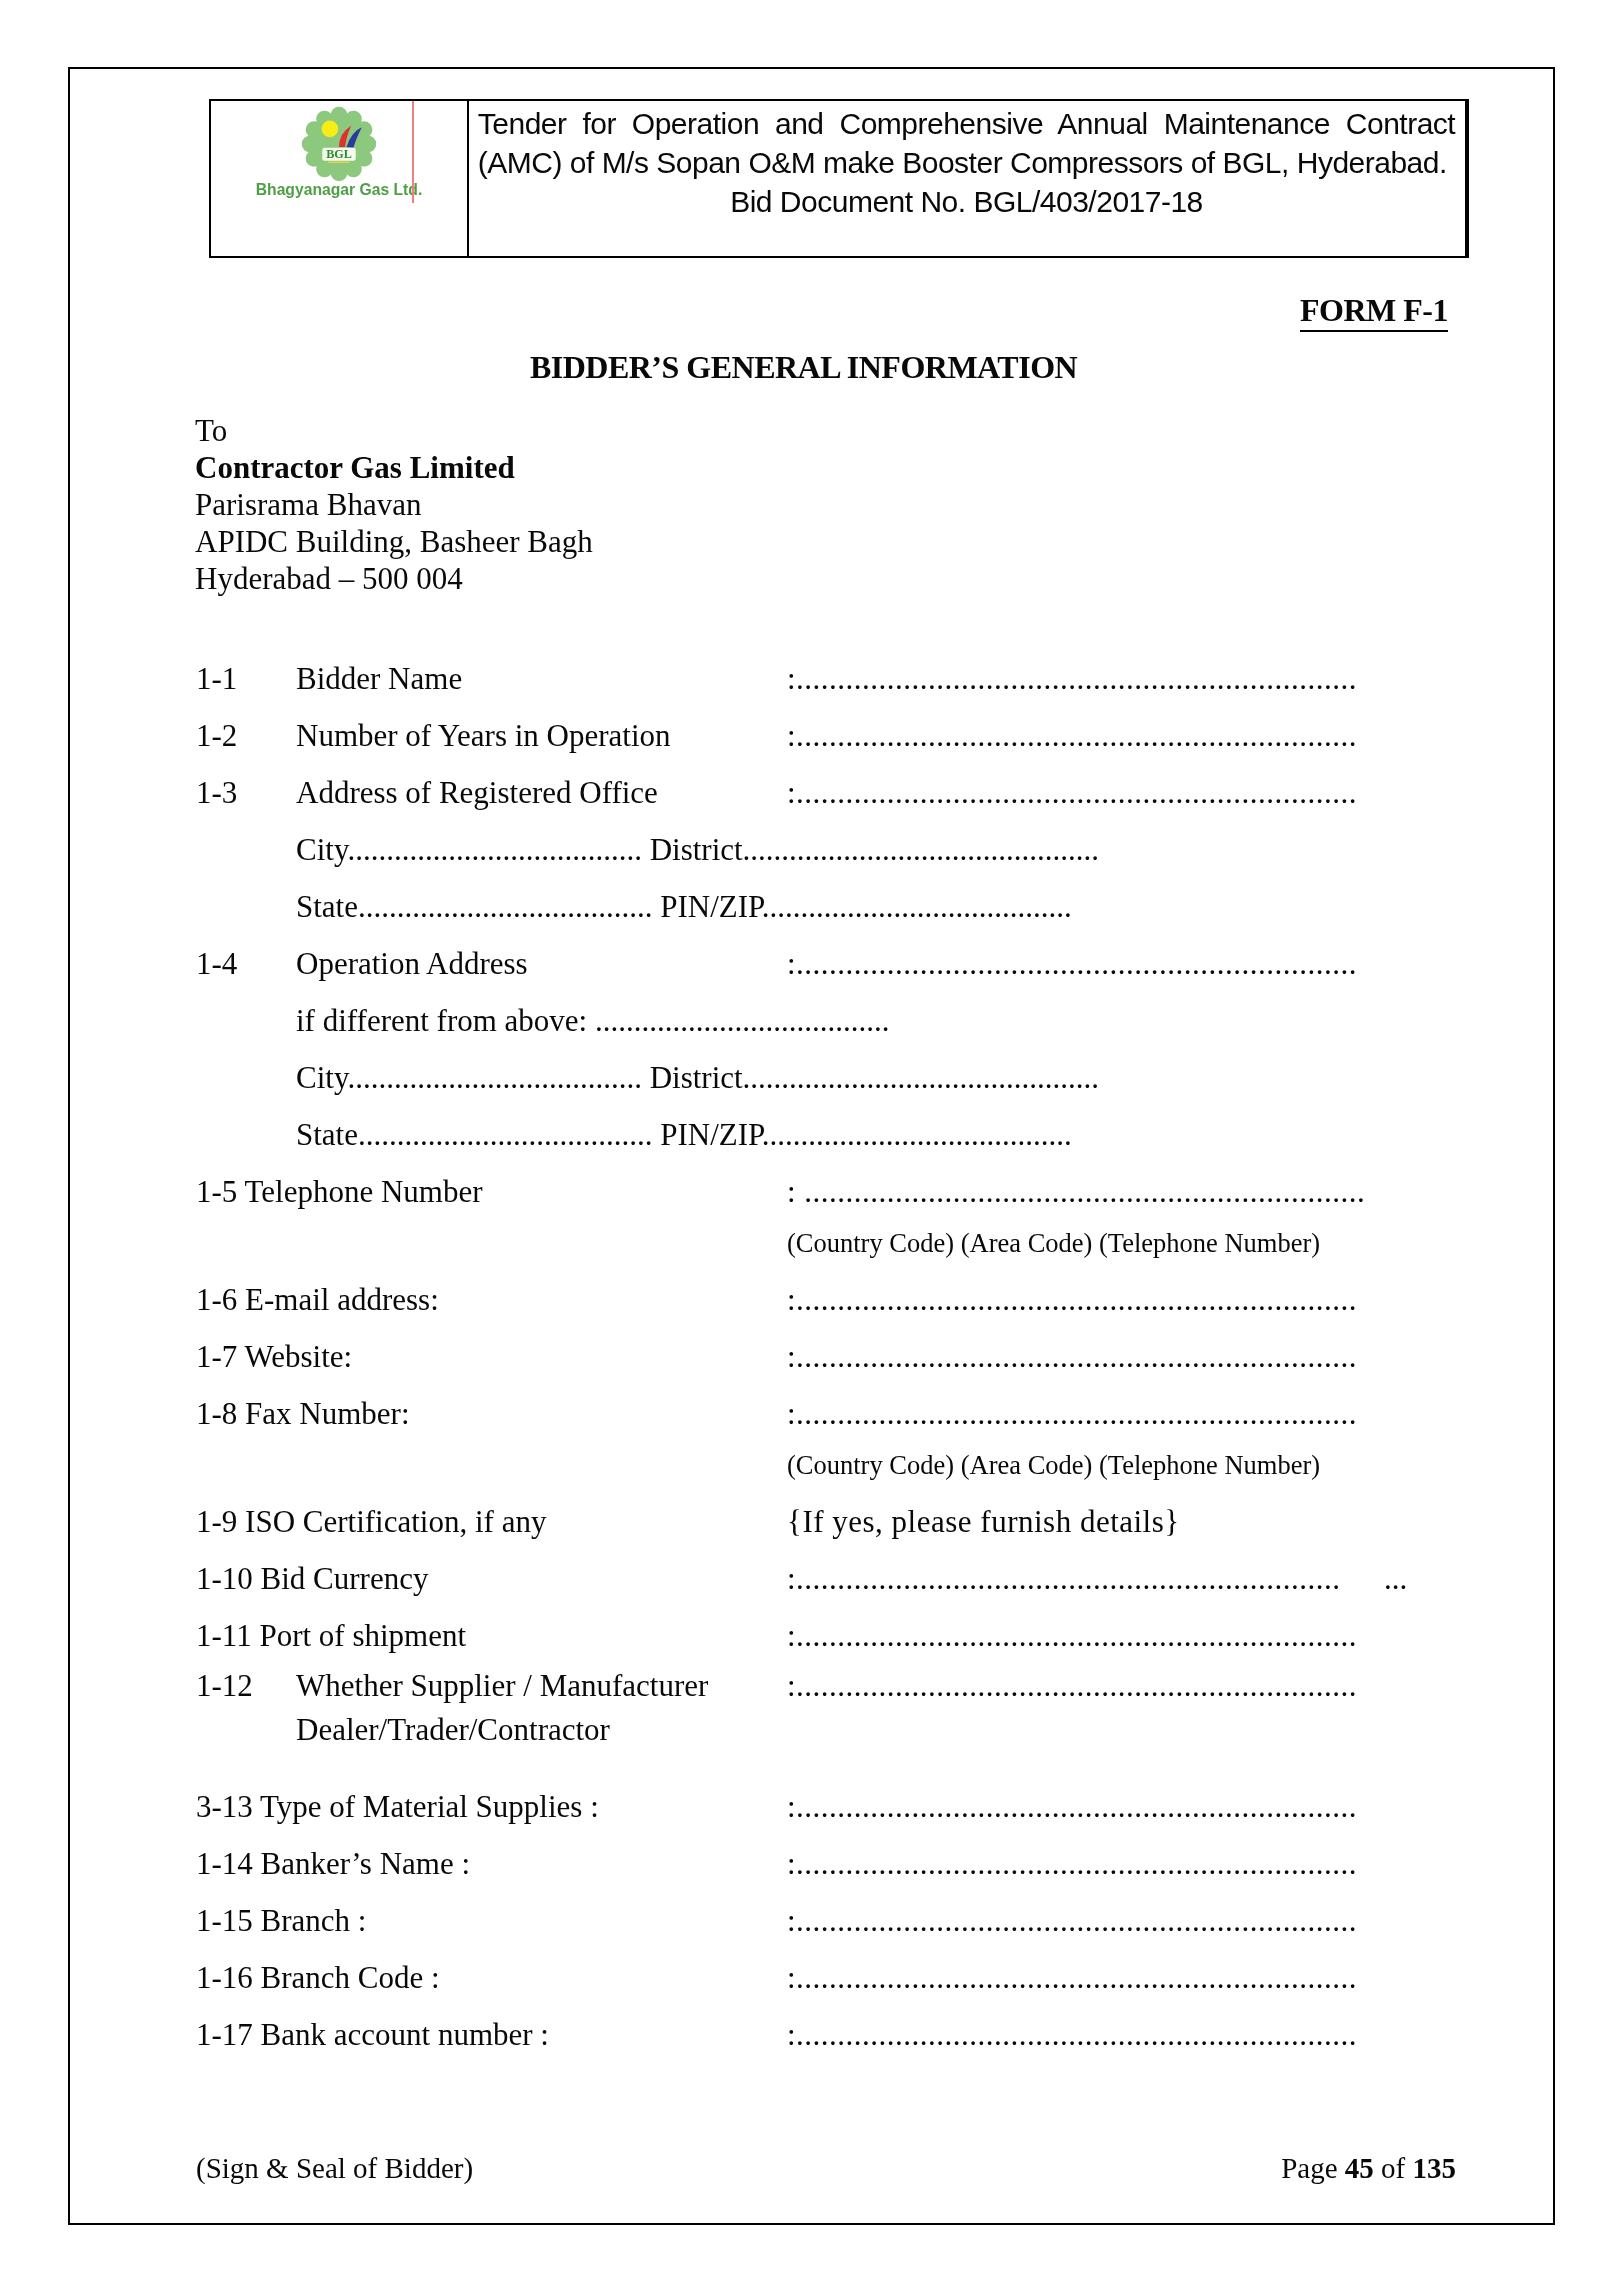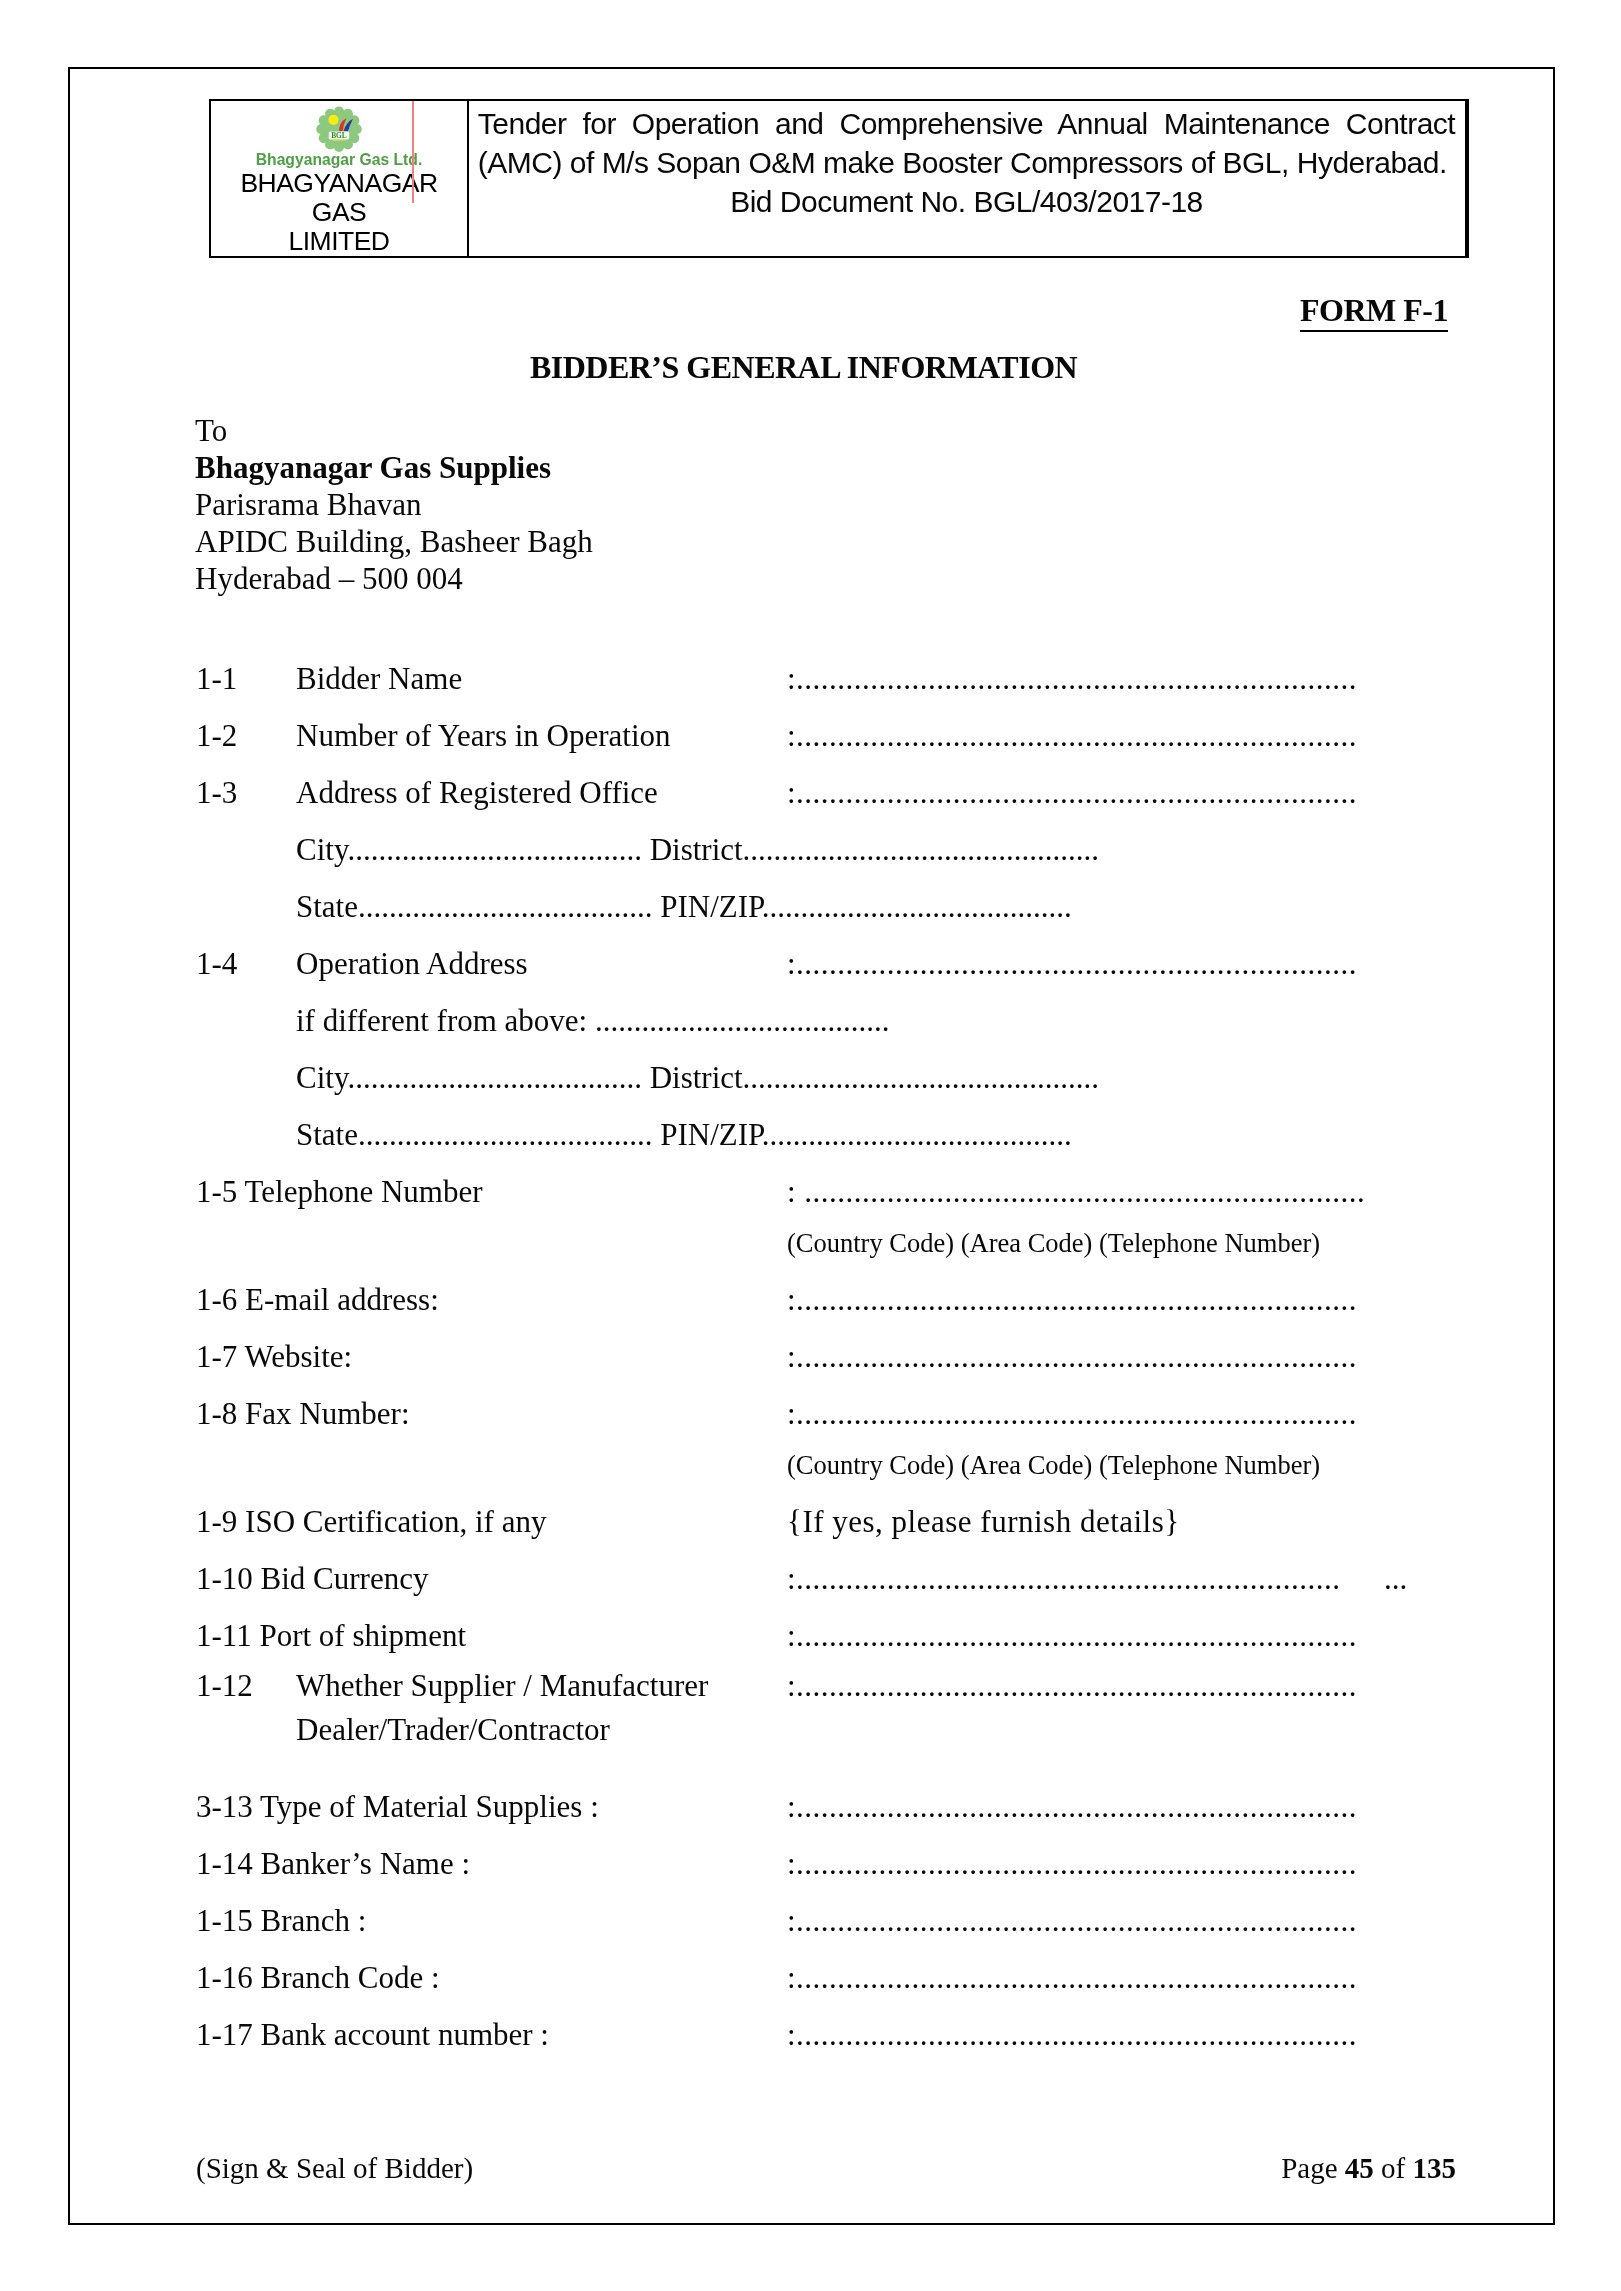--- a/index.html
+++ b/index.html
@@ -74,37 +74,33 @@
             <circle cx="82.9" cy="31" r="11"></circle>
         </g>
         <circle cx="38" cy="30" r="11" fill="#f7ec13"></circle>
         <path d="M50 54 Q50 36 66 26 Q59 42 58 54 Z" fill="#e0312e"></path>
         <path d="M60 54 Q66 34 80 28 Q72 44 69 55 Z" fill="#2b3a9e"></path>
         <rect x="28" y="55" width="44" height="17" rx="3" fill="#f4faee"></rect>
         <text x="50" y="69" text-anchor="middle" font-family="Liberation Serif, serif" font-weight="bold" font-size="16" fill="#2e8b2e">BGL</text>
         <rect x="36" y="73" width="28" height="2" fill="#e8d24a"></rect>
       </svg>
       <div class="logo-caption">Bhagyanagar Gas Ltd.</div>
-      <div class="company-name">
-        <div>BHAGYANAGAR GAS</div>
-        <div>LIMITED</div>
-      </div>
     </div>
     <div class="cell-title">
       <p class="para">Tender for Operation and Comprehensive Annual Maintenance Contract (AMC) of M/s Sopan O&amp;M make Booster Compressors of BGL, Hyderabad.</p>
       <p class="center-line">Bid Document No. BGL/403/2017-18</p>
     </div>
   </div>
 
   <div class="form-number">FORM F-1</div>
   <div class="form-title">BIDDER’S GENERAL INFORMATION</div>
 
   <div class="addressee">
     <div class="addr-line">To</div>
-    <div class="addr-line addr-bold">Bhagyanagar Gas Supplies</div>
+    <div class="addr-line addr-bold">Contractor Gas Limited</div>
     <div class="addr-line">Parisrama Bhavan</div>
     <div class="addr-line">APIDC Building, Basheer Bagh</div>
     <div class="addr-line">Hyderabad – 500 004</div>
   </div>
 
   <div class="rows" id="rows">
       <div class="line">
         <span class="num">1-1</span>
         <span class="lbl-tab">Bidder Name</span>
         <span class="val">:....................................................................</span>

